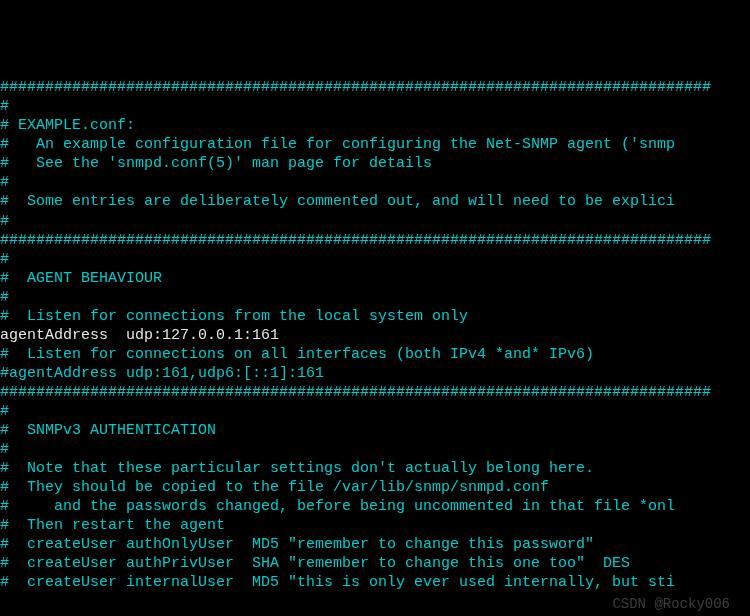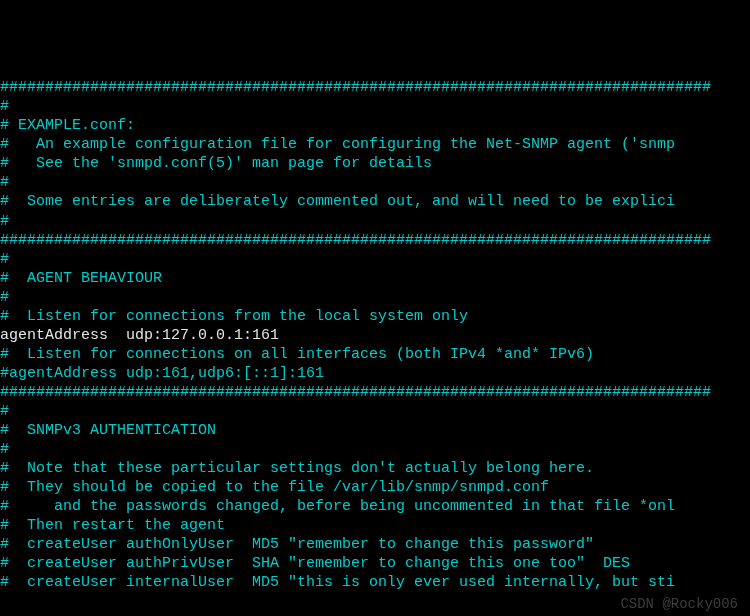--- a/index.html
+++ b/index.html
@@ -24,21 +24,21 @@
     }
     .cyan {
       color: #00cccc;
     }
     .white {
       color: #e5e5e5;
     }
     .watermark {
       position: absolute;
       bottom: 2px;
-      right: 12px;
+      right: 20px;
       color: #666666;
       font-size: 14px;
       opacity: 0.6;
     }
   </style>
 </head>
 <body>
 
 
 

